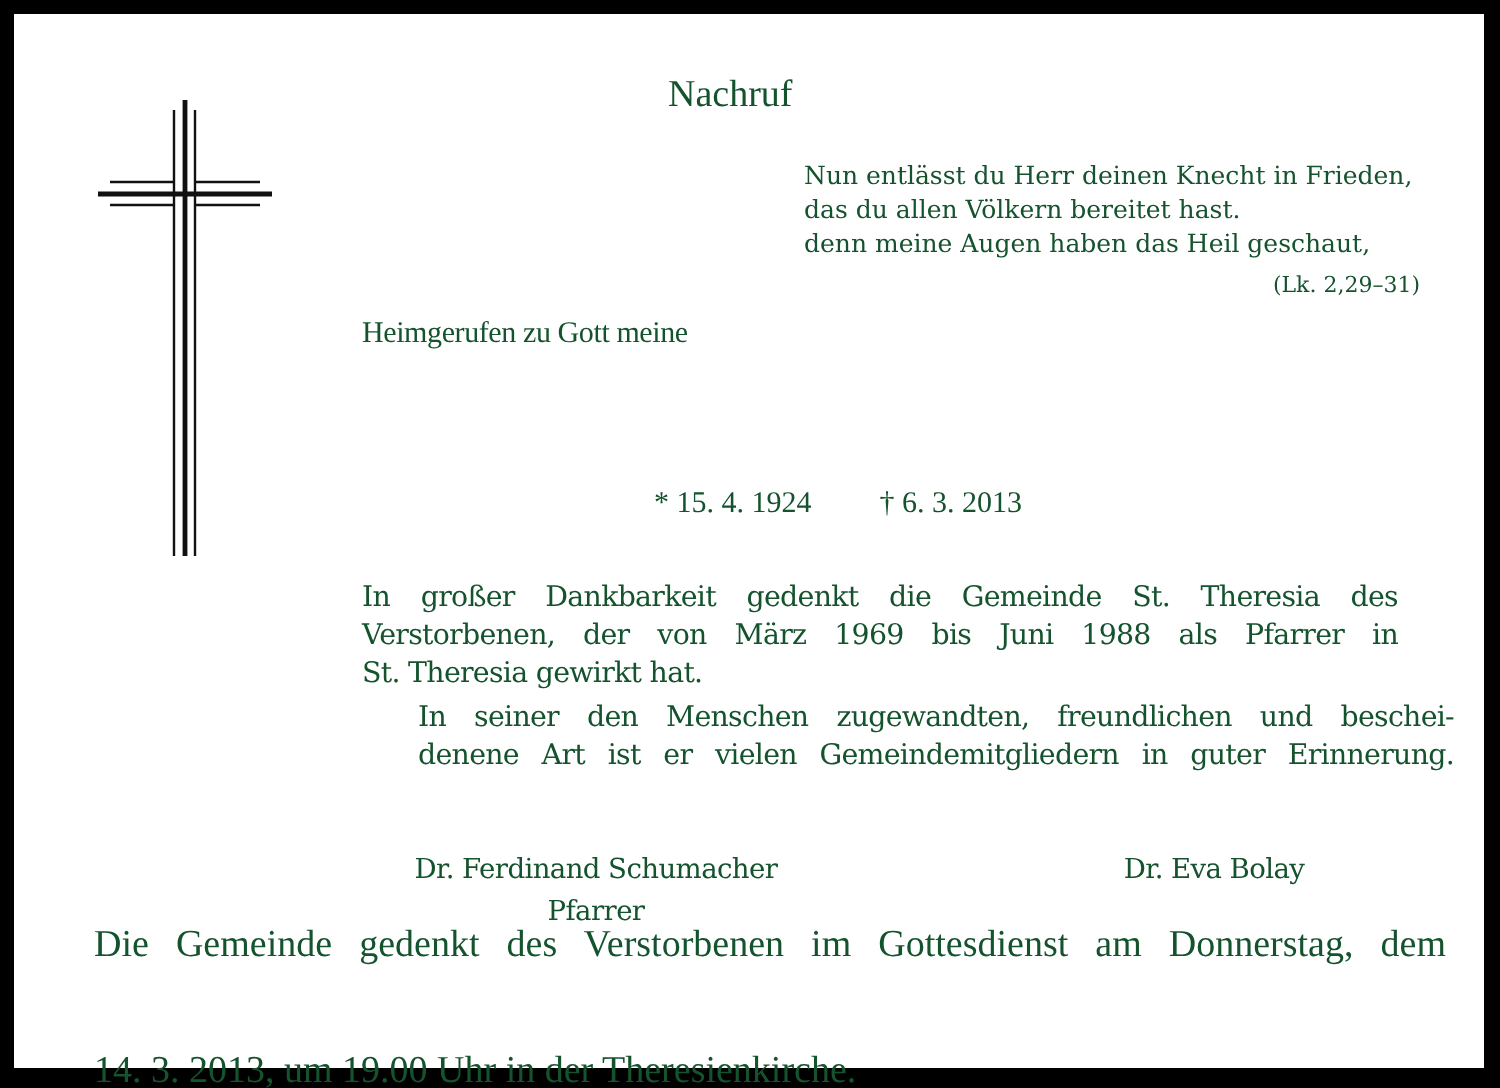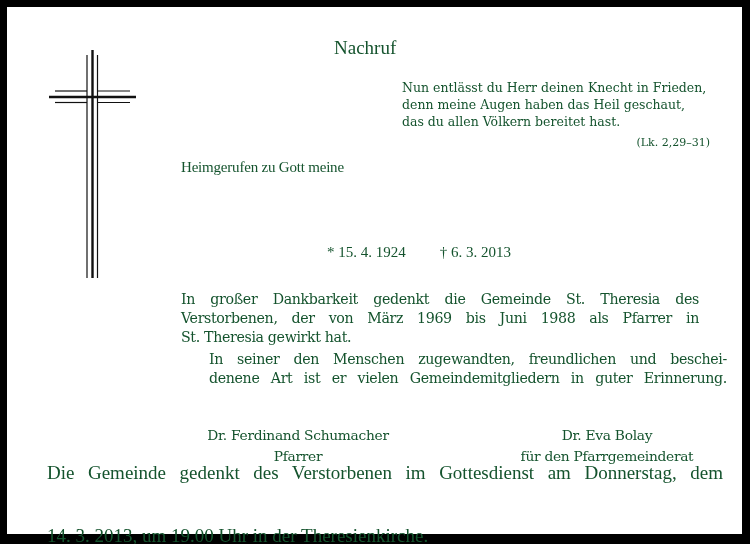--- a/index.html
+++ b/index.html
@@ -50,22 +50,22 @@
     <line x1="48" y1="84" x2="80" y2="84" stroke="#111" stroke-width="1.2"></line>
     <line x1="90.5" y1="84" x2="123" y2="84" stroke="#111" stroke-width="1.2"></line>
     <line x1="48" y1="95.5" x2="80" y2="95.5" stroke="#111" stroke-width="1.2"></line>
     <line x1="90.5" y1="95.5" x2="123" y2="95.5" stroke="#111" stroke-width="1.2"></line>
   </svg>
 
   <div class="abs nachruf">Nachruf</div>
 
   <div class="abs verse">
     <div>Nun entlässt du Herr deinen Knecht in Frieden,</div>
+    <div>das du allen Völkern bereitet hast.</div>
     <div>denn meine Augen haben das Heil geschaut,</div>
-    <div>das du allen Völkern bereitet hast.</div>
   </div>
   <div class="abs verse-ref">(Lk. 2,29–31)</div>
 
   <div class="abs heim">Heimgerufen zu Gott meine</div>
 
 
   <div class="abs dates">
     <span>* 15. 4. 1924</span><span class="death">† 6. 3. 2013</span>
   </div>
 
@@ -80,21 +80,20 @@
     <span class="ln">denene Art ist er vielen Gemeindemitgliedern in guter Erinnerung.</span>
   </div>
 
   <div class="abs sig sig1">
     <div>Dr. Ferdinand Schumacher</div>
     <div>Pfarrer</div>
   </div>
 
   <div class="abs sig sig2">
     <div>Dr. Eva Bolay</div>
-    <div>für den Pfarrgemeinderat</div>
   </div>
 
   <div class="abs footer">
     <span class="ln">Die Gemeinde gedenkt des Verstorbenen im Gottesdienst am Donnerstag, dem</span>
     <span class="ln last">14. 3. 2013, um 19.00 Uhr in der Theresienkirche.</span>
   </div>
 
 </div>
 
 </body></html>

